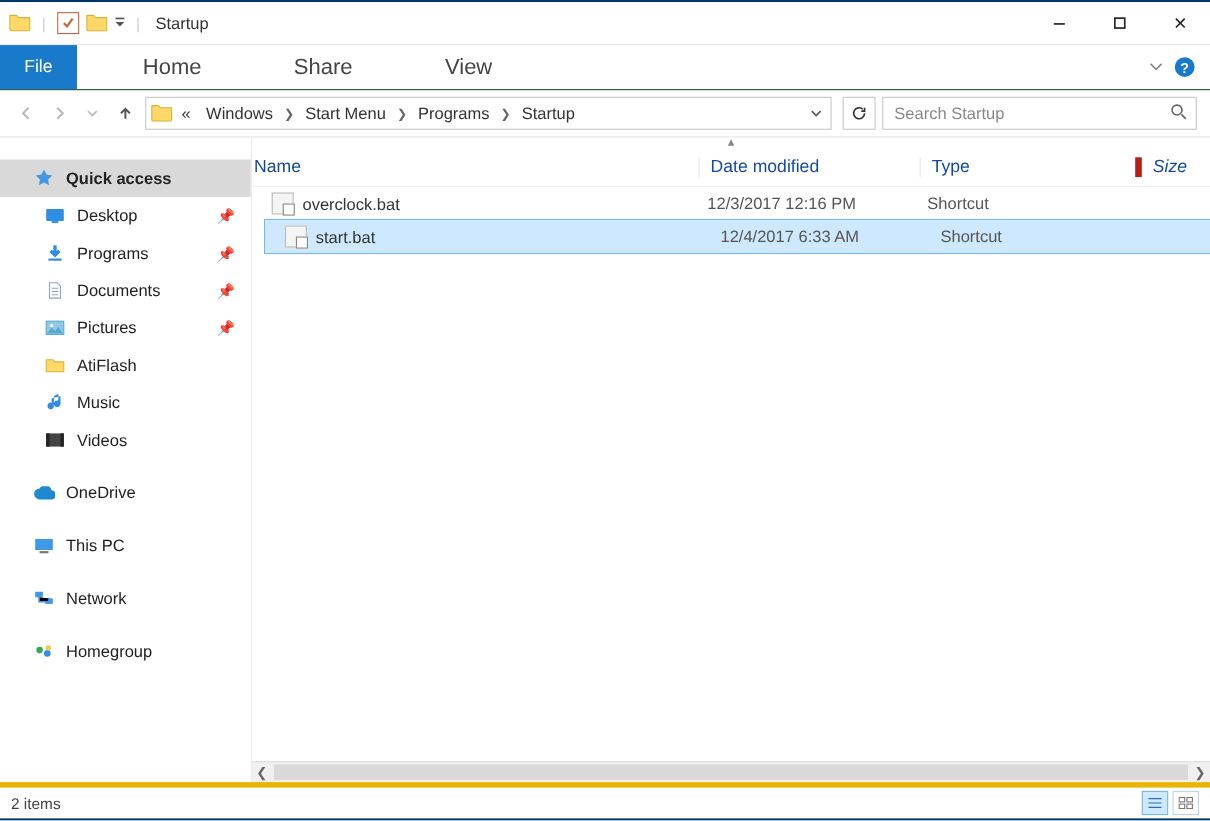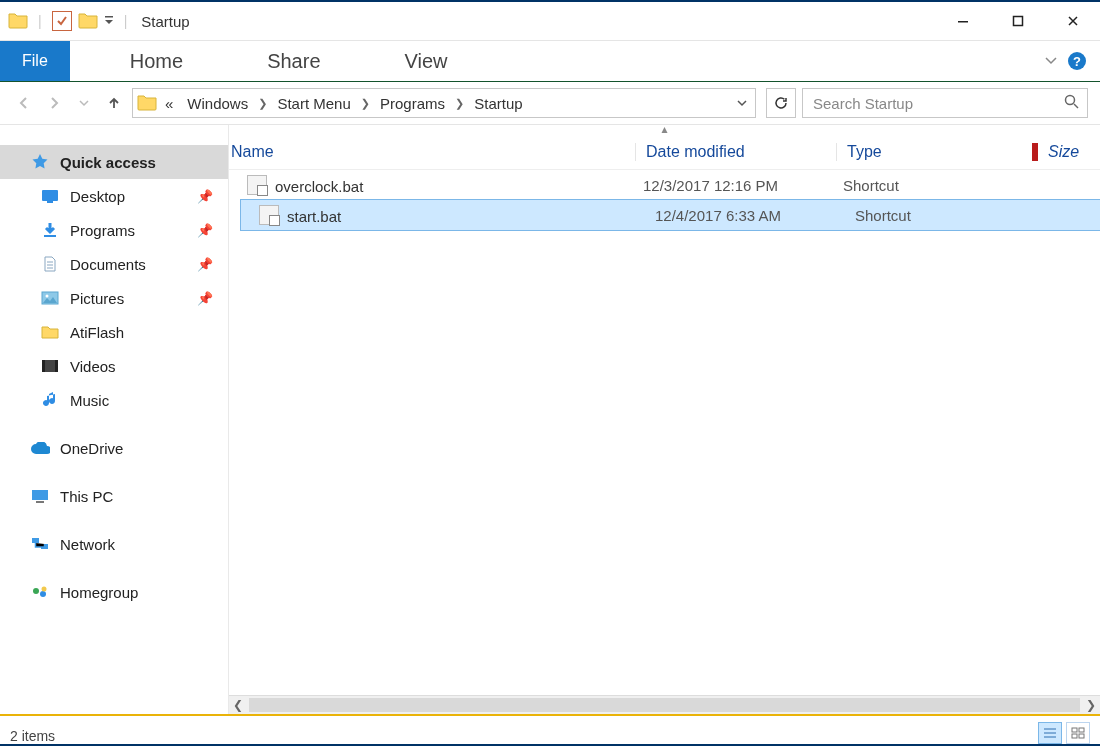--- a/index.html
+++ b/index.html
@@ -188,22 +188,22 @@
 
   
   .hscroll {
     height:18px; display:flex; align-items:center; background:#f0f0f0; border-top:1px solid #ddd;
   }
   .hscroll .arrow { width:18px; text-align:center; color:#666; font-size:12px;}
   .hscroll .track { flex:1; height:14px; background:#d9d9d9; margin:0 2px;}
 
   
   .statusbar {
-    height: 28px; border-top:2px solid #eab308;
-    display:flex; align-items:flex-end; padding:0 10px; font-size:14px; color:#444;
+    height: 28px; border-top:5px solid #eab308;
+    display:flex; align-items:center; padding:0 10px; font-size:14px; color:#444;
   }
   .statusbar .spacer { flex:1; }
   .view-toggle { display:flex; gap:4px; }
   .vt-btn { width:22px; height:20px; border:1px solid #bcd5ef; display:flex; align-items:center; justify-content:center;}
   .vt-btn.active { background:#cde8ff; border-color:#7bb7e8;}
 </style>
 </head>
 <body>
 
 <div class="window">
@@ -387,35 +387,35 @@
       <div class="np-item">
         <span class="np-icon">
           <svg width="18" height="14" viewBox="0 0 18 14">
               <path fill="#ffd867" stroke="#d8b43a" d="M1 2h6l2 2h8v9H1z"></path>
             </svg>
         </span>
         <span>AtiFlash</span>
       </div>
       <div class="np-item">
         <span class="np-icon">
+          <svg width="14" height="16" viewBox="0 0 14 16">
+              <path fill="#2f8de4" d="M6 2v9a3 3 0 1 1-2-2.8V4l8-2v7a3 3 0 1 1-2-2.8V0z"></path>
+            </svg>
+        </span>
+        <span>Music</span>
+      </div>
+      <div class="np-item">
+        <span class="np-icon">
           <svg width="18" height="14" viewBox="0 0 18 14">
               <rect x="1" y="1" width="16" height="12" fill="#444"></rect>
               <rect x="1" y="1" width="3" height="12" fill="#222"></rect>
               <rect x="14" y="1" width="3" height="12" fill="#222"></rect>
             </svg>
         </span>
         <span>Videos</span>
-      </div>
-      <div class="np-item">
-        <span class="np-icon">
-          <svg width="14" height="16" viewBox="0 0 14 16">
-              <path fill="#2f8de4" d="M6 2v9a3 3 0 1 1-2-2.8V4l8-2v7a3 3 0 1 1-2-2.8V0z"></path>
-            </svg>
-        </span>
-        <span>Music</span>
       </div>
 
       <div class="np-spacer"></div>
       <div class="np-item lvl0">
         <span class="np-icon">
           <svg width="20" height="13" viewBox="0 0 20 13">
               <path fill="#1e88d2" d="M6 12a5 5 0 0 1 0-10 6 6 0 0 1 11 2 4 4 0 0 1 0 8z"></path>
             </svg>
         </span>
         <span>OneDrive</span>

